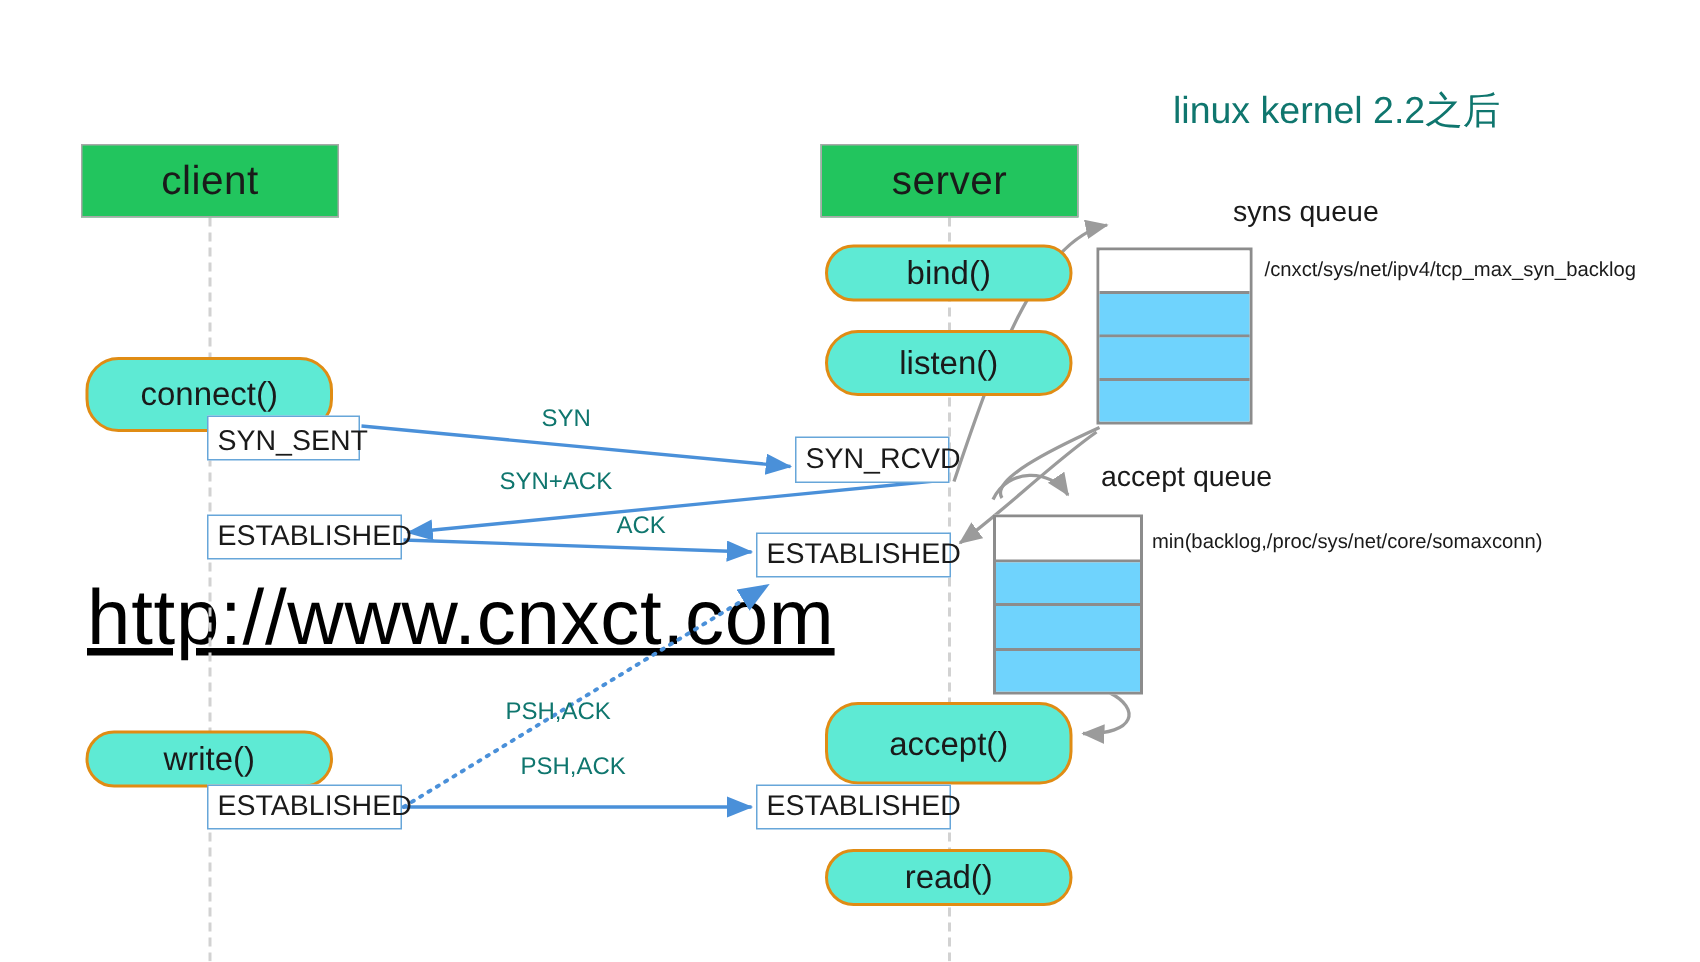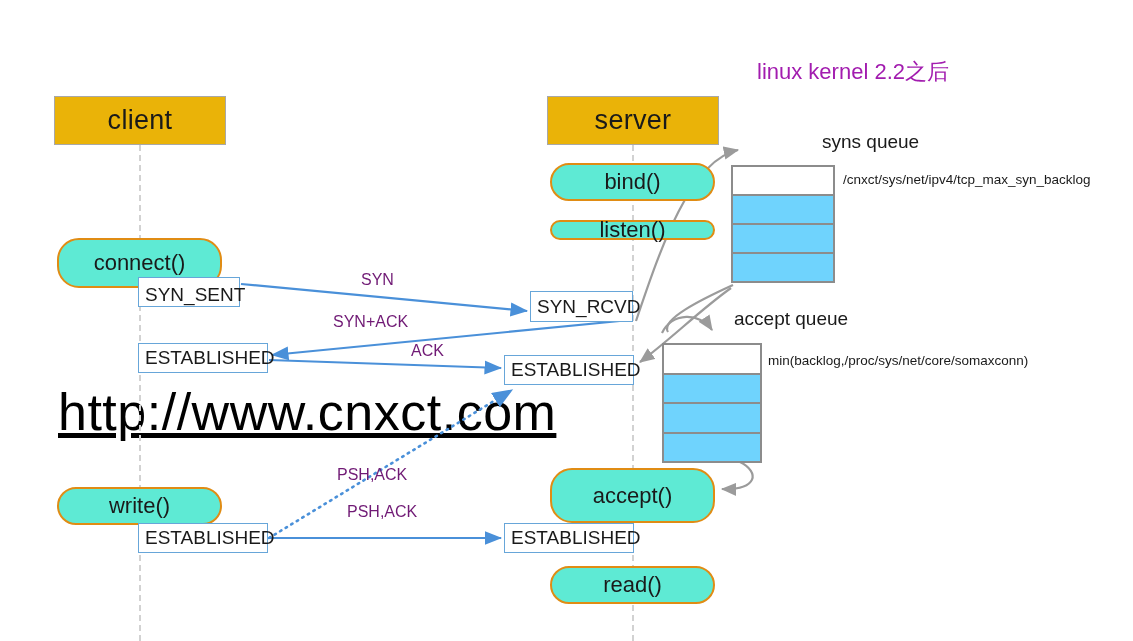--- a/index.html
+++ b/index.html
@@ -20,21 +20,21 @@
   .abs { position: absolute; }
 
   
   .lifeline {
     border-left: 2px dashed #d2d2d2;
     width: 0;
   }
 
   
   .actor-box {
-    background: #eab308;
+    background: #22c55e;
     border: 1px solid #a8a8a8;
     display: flex;
     align-items: center;
     justify-content: center;
     color: #1a1a1a;
     font-size: 27px;
     letter-spacing: 0.3px;
   }
 
   
@@ -85,27 +85,28 @@
     font-size: 19px;
     color: #1a1a1a;
     white-space: nowrap;
   }
   .queue-sub {
     font-size: 13.5px;
     color: #1a1a1a;
     white-space: nowrap;
   }
   .kernel-title {
-    font-size: 22px;
-    color: #a21caf;
-    white-space: nowrap;
+    font-size: 25px;
+    color: #0f766e;
+    white-space: nowrap;
+    margin-left: 25px;
   }
   .flow-label {
     font-size: 16px;
-    color: #701a75;
+    color: #0f766e;
     white-space: nowrap;
   }
   .watermark {
     font-size: 52px;
     color: #000000;
     white-space: nowrap;
     letter-spacing: 0.5px;
     text-decoration: underline;
   }
 
@@ -177,21 +178,21 @@
   <div class="abs state-box" style="left:138px; top:343px; width:130px; height:30px;">
     <span>ESTABLISHED</span>
   </div>
   <div class="abs state-box" style="left:138px; top:523px; width:130px; height:30px;">
     <span>ESTABLISHED</span>
   </div>
 
   <div class="abs call-pill" style="left:550px; top:163px; width:165px; height:38px;">
     <span>bind()</span>
   </div>
-  <div class="abs call-pill" style="left:550px; top:220px; width:165px; height:20px;">
+  <div class="abs call-pill" style="left:550px; top:220px; width:165px; height:44px;">
     <span>listen()</span>
   </div>
   <div class="abs call-pill" style="left:550px; top:468px; width:165px; height:55px;">
     <span>accept()</span>
   </div>
   <div class="abs call-pill" style="left:550px; top:566px; width:165px; height:38px;">
     <span>read()</span>
   </div>
 
   <div class="abs state-box" style="left:530px; top:291px; width:103px; height:31px;">

